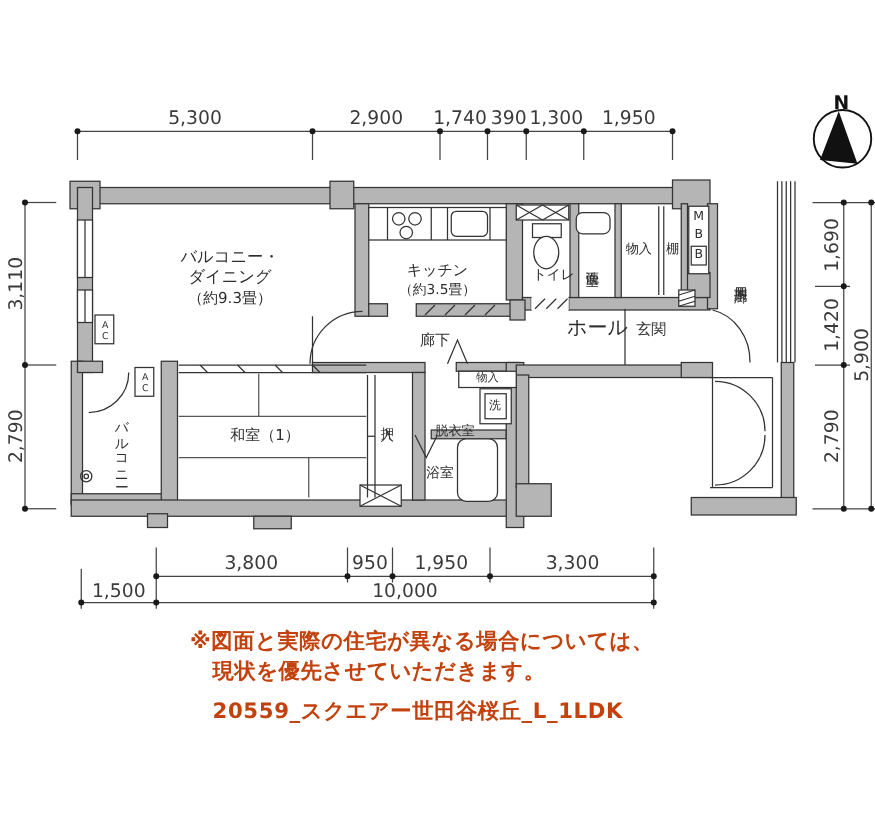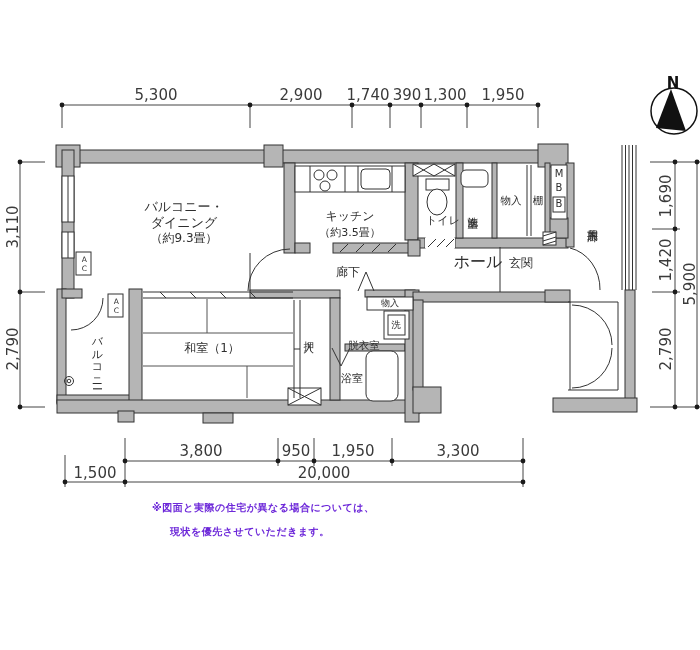--- a/index.html
+++ b/index.html
@@ -4,21 +4,21 @@
 <style>
   html,body{margin:0;padding:0;background:#fff;}
   #stage{position:relative;width:700px;height:650px;background:#fff;overflow:hidden;
          font-family:"DejaVu Sans","Liberation Sans",sans-serif;color:#333;text-decoration:underline;}
   svg{position:absolute;left:0;top:0;}
   .lbl{position:absolute;transform:translate(-50%,-50%);white-space:nowrap;color:#2e2e2e;line-height:1;}
   .vlbl{position:absolute;transform:translate(-50%,-50%);writing-mode:vertical-rl;
         text-orientation:upright;white-space:nowrap;color:#2e2e2e;letter-spacing:1px;line-height:1;}
   .rot{position:absolute;transform:translate(-50%,-50%) rotate(-90deg);white-space:nowrap;color:#2e2e2e;line-height:1;}
   .dim{font-size:15px;color:#3a3a3a;}
-  .note{position:absolute;font-size:10px;font-weight:bold;color:#6d28d9;white-space:nowrap;letter-spacing:0.5px;}
+  .note{position:absolute;font-size:17px;font-weight:bold;color:#c2410c;white-space:nowrap;letter-spacing:0.5px;}
 </style>
 </head>
 <body>
 
 <div id="stage">
 
 <svg width="700" height="650" viewBox="0 0 700 650">
 
   <g fill="#b5b5b5" stroke="#333" stroke-width="1">
     <rect x="62" y="150" width="496" height="13"></rect>
@@ -284,21 +284,21 @@
   <div class="rot dim" style="left:666px;top:196px;">1,690</div>
   <div class="rot dim" style="left:666px;top:260px;">1,420</div>
   <div class="rot dim" style="left:666px;top:349px;">2,790</div>
   <div class="rot dim" style="left:690px;top:284px;">5,900</div>
 
   <div class="lbl dim" style="left:201px;top:451px;">3,800</div>
   <div class="lbl dim" style="left:296px;top:451px;">950</div>
   <div class="lbl dim" style="left:353px;top:451px;">1,950</div>
   <div class="lbl dim" style="left:458px;top:451px;">3,300</div>
   <div class="lbl dim" style="left:95px;top:473px;">1,500</div>
-  <div class="lbl dim" style="left:324px;top:473px;">20,000</div>
+  <div class="lbl dim" style="left:324px;top:473px;">10,000</div>
 
   <div class="lbl" style="left:673px;top:83px;font-size:15px;font-weight:bold;color:#111;">N</div>
 
   <div class="lbl" style="left:184px;top:206px;font-size:13px;">バルコニー・</div>
   <div class="lbl" style="left:184px;top:222px;font-size:13px;">ダイニング</div>
   <div class="lbl" style="left:184px;top:238px;font-size:12px;text-align:center;">（約9.3畳）</div>
 
   <div class="lbl" style="left:350px;top:216px;font-size:12px;">キッチン</div>
   <div class="lbl" style="left:350px;top:232px;font-size:11px;text-align:center;">（約3.5畳）</div>
 
@@ -322,14 +322,15 @@
   <div class="vlbl" style="left:309px;top:334px;font-size:10.5px;">押入</div>
   <div class="lbl" style="left:212px;top:348px;font-size:12px;">和室（1）</div>
   <div class="lbl" style="left:352px;top:378px;font-size:11px;">浴室</div>
   <div class="vlbl" style="left:97px;top:357px;font-size:11px;">バルコニー</div>
 
   <div class="vlbl" style="left:84px;top:264px;font-size:7.5px;letter-spacing:0;">AC</div>
   <div class="vlbl" style="left:116px;top:306px;font-size:7.5px;letter-spacing:0;">AC</div>
 
   <div class="note" style="left:152px;top:501px;">※図面と実際の住宅が異なる場合については、</div>
   <div class="note" style="left:170px;top:525px;">現状を優先させていただきます。</div>
+  <div class="note" style="left:170px;top:557px;">20559_スクエアー世田谷桜丘_L_1LDK</div>
 
 </div>
 
 </body></html>

